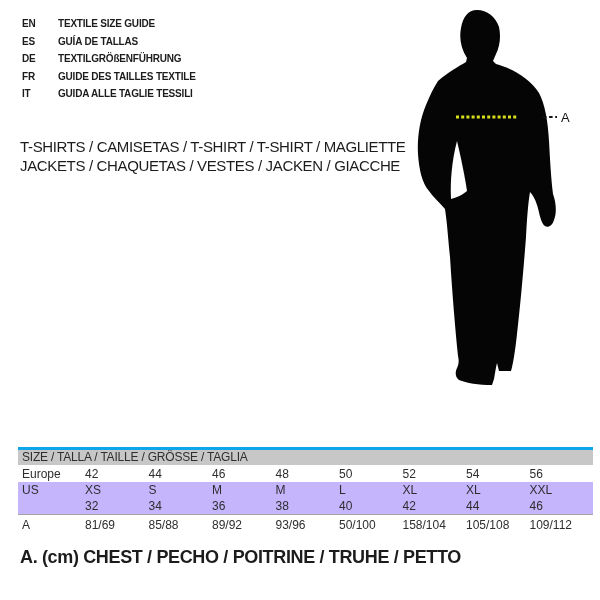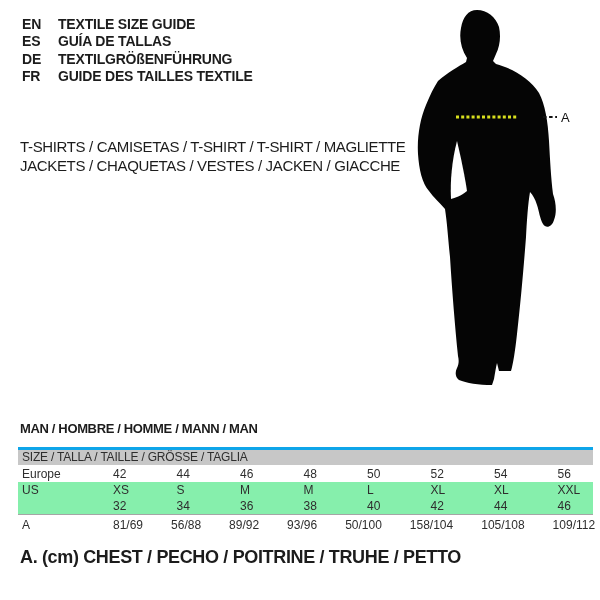--- a/index.html
+++ b/index.html
@@ -2,38 +2,38 @@
 <html><head>
 <meta charset="utf-8">
 <style>
   html,body{margin:0;padding:0;background:#ffffff;}
   .screen{
     position:relative;width:600px;height:600px;background:#ffffff;overflow:hidden;
     font-family:"Liberation Sans",sans-serif;color:#1c1c1c;
   }
   
   .lang-block{position:absolute;left:22px;top:15px;}
-  .lang-row{display:flex;height:17.5px;align-items:center;font-size:14px;font-weight:700;letter-spacing:-0.2px;}
+  .lang-row{display:flex;height:17.5px;align-items:center;font-size:10px;font-weight:700;letter-spacing:-0.2px;}
   .lang-code{width:36px;}
   
   .cat-block{position:absolute;left:20px;top:106px;font-size:15px;font-weight:400;line-height:18.5px;letter-spacing:-0.35px;margin-top:32px;}
   
   .figure-svg{position:absolute;left:390px;top:0;}
   .figure-svg text{font-family:"Liberation Sans",sans-serif;font-size:13px;fill:#111;}
   
   .man-title{position:absolute;left:20px;top:421px;font-size:13px;font-weight:700;letter-spacing:-0.35px;}
   
   .size-table{position:absolute;left:18px;top:447px;width:575px;border-top:3px solid #0ea5e9;font-size:12px;color:#2e2e2e;}
   .t-header{background:#c7c7c7;height:15px;line-height:15px;padding-left:4px;letter-spacing:-0.2px;}
-  .t-row{display:grid;grid-template-columns:67px repeat(8,1fr);height:16px;align-items:center;gap:28px;}
+  .t-row{display:grid;grid-template-columns:67px repeat(8,1fr);height:16px;align-items:center;}
   .t-row.tall{height:17px;}
   .t-row.sep{border-top:1px solid #a5a5a5;height:19px;}
   .t-label{padding-left:4px;text-align:left;}
   .t-cell{text-align:left;}
-  .shaded{background:#86efac;}
+  .shaded{background:#c4b5fd;}
   
   .footnote{position:absolute;left:20px;top:547px;font-size:18px;font-weight:700;letter-spacing:-0.35px;}
 </style>
 </head>
 <body>
 
 <div class="screen">
 
   <div class="lang-block">
     <div class="lang-row">
@@ -44,20 +44,24 @@
       <span class="lang-code">ES</span>
       <span>GUÍA DE TALLAS</span>
     </div>
     <div class="lang-row">
       <span class="lang-code">DE</span>
       <span>TEXTILGRÖßENFÜHRUNG</span>
     </div>
     <div class="lang-row">
       <span class="lang-code">FR</span>
       <span>GUIDE DES TAILLES TEXTILE</span>
+    </div>
+    <div class="lang-row">
+      <span class="lang-code">IT</span>
+      <span>GUIDA ALLE TAGLIE TESSILI</span>
     </div>
   </div>
 
   <div class="cat-block">
     <div>T-SHIRTS / CAMISETAS / T-SHIRT / T-SHIRT / MAGLIETTE</div>
     <div>JACKETS / CHAQUETAS / VESTES / JACKEN / GIACCHE</div>
   </div>
 
   <svg class="figure-svg" width="210" height="400" viewBox="390 0 210 400">
     <path d="M 477,10
@@ -92,21 +96,20 @@
              C 463,17 468,10 477,10 Z" fill="#050505"></path>
     <path fill="#ffffff" d="M 457,141
              C 461,158 465,177 467,191
              C 461,196 455,198 451,199
              C 450,181 452,160 457,141 Z"></path>
     <line x1="456" y1="117" x2="517" y2="117" stroke-width="3.2" stroke-dasharray="3 2.2" stroke="#d9e01e"></line>
     <line x1="543" y1="117" x2="557" y2="117" stroke-width="2" stroke-dasharray="3.5 2.6" stroke="#111111"></line>
     <text x="561" y="122">A</text>
   </svg>
 
-  <div class="man-title">MAN / HOMBRE / HOMME / MANN / MAN</div>
 
   <div class="size-table">
     <div class="t-header">SIZE / TALLA / TAILLE / GRÖSSE / TAGLIA</div>
 
     <div class="t-row tall">
       <div class="t-label">Europe</div>
       <div class="t-cell">42</div>
       <div class="t-cell">44</div>
       <div class="t-cell">46</div>
       <div class="t-cell">48</div>
@@ -136,21 +139,21 @@
       <div class="t-cell">38</div>
       <div class="t-cell">40</div>
       <div class="t-cell">42</div>
       <div class="t-cell">44</div>
       <div class="t-cell">46</div>
     </div>
 
     <div class="t-row sep">
       <div class="t-label">A</div>
       <div class="t-cell">81/69</div>
-      <div class="t-cell">56/88</div>
+      <div class="t-cell">85/88</div>
       <div class="t-cell">89/92</div>
       <div class="t-cell">93/96</div>
       <div class="t-cell">50/100</div>
       <div class="t-cell">158/104</div>
       <div class="t-cell">105/108</div>
       <div class="t-cell">109/112</div>
     </div>
   </div>
 
   <div class="footnote">A. (cm) CHEST / PECHO / POITRINE / TRUHE / PETTO</div>

